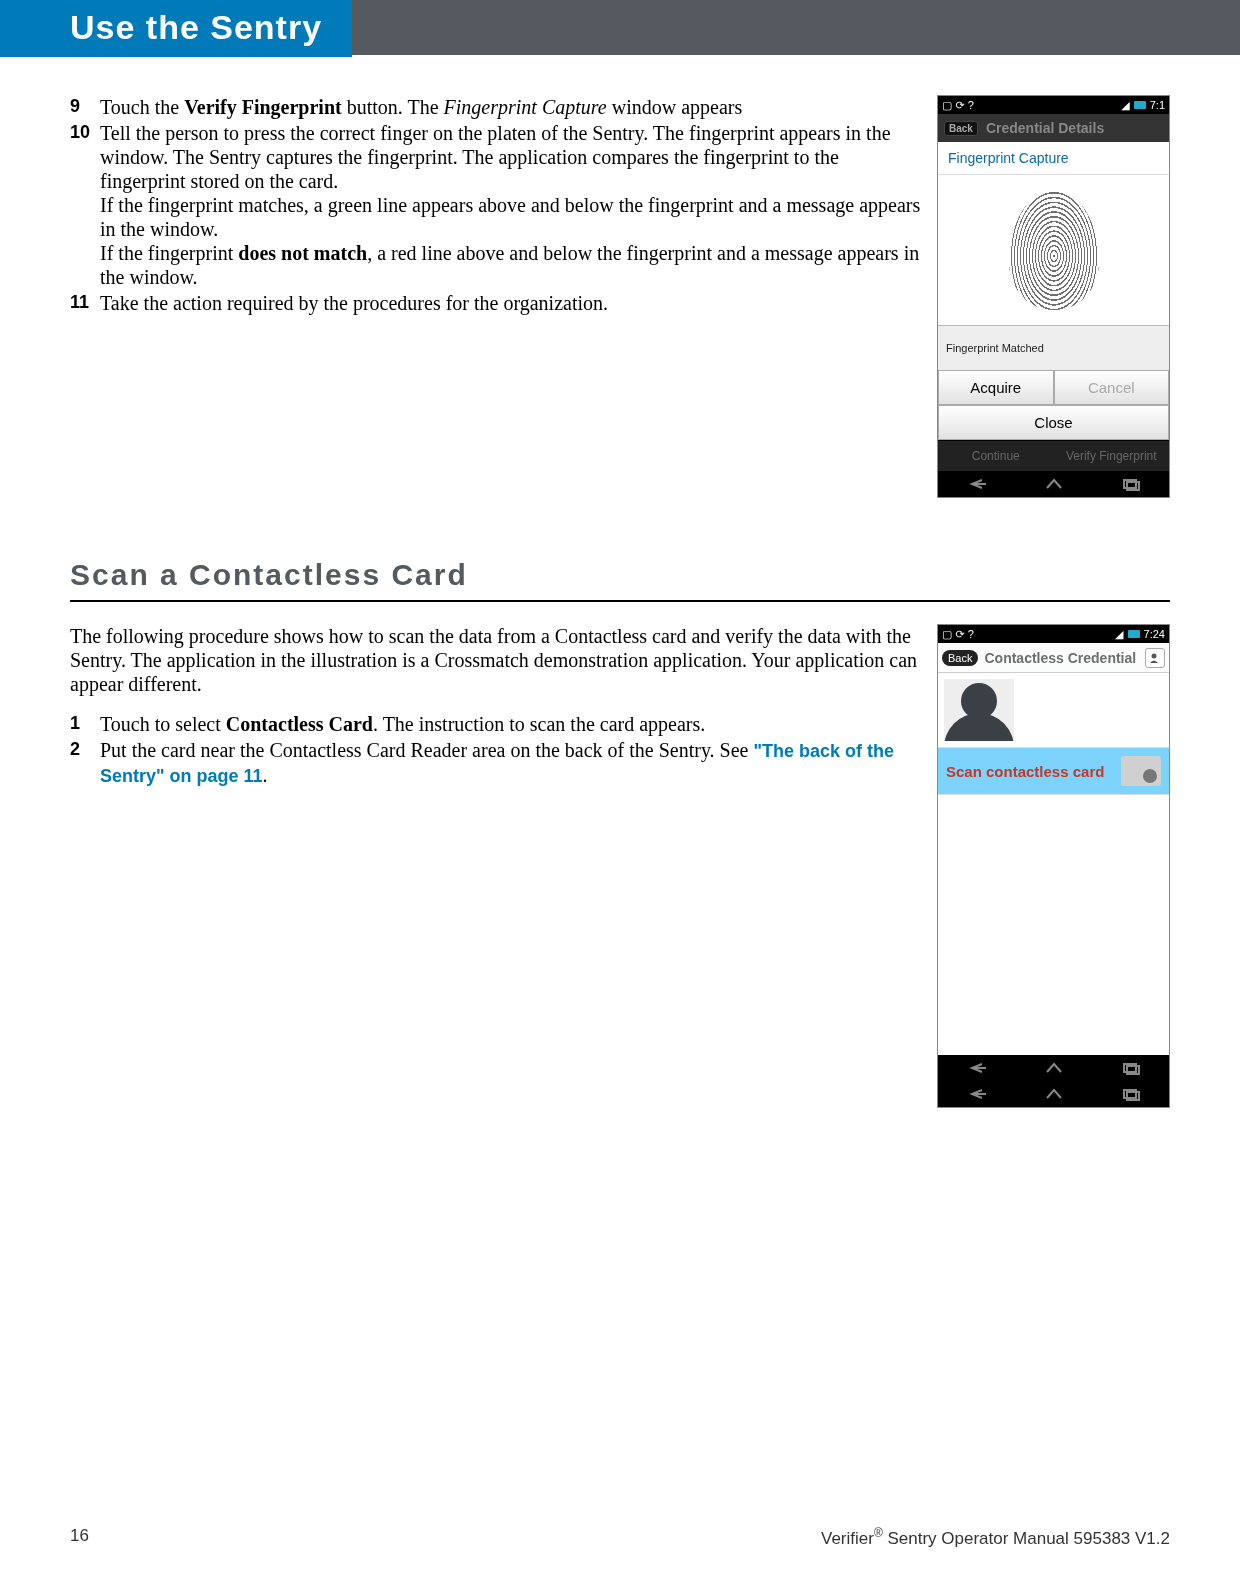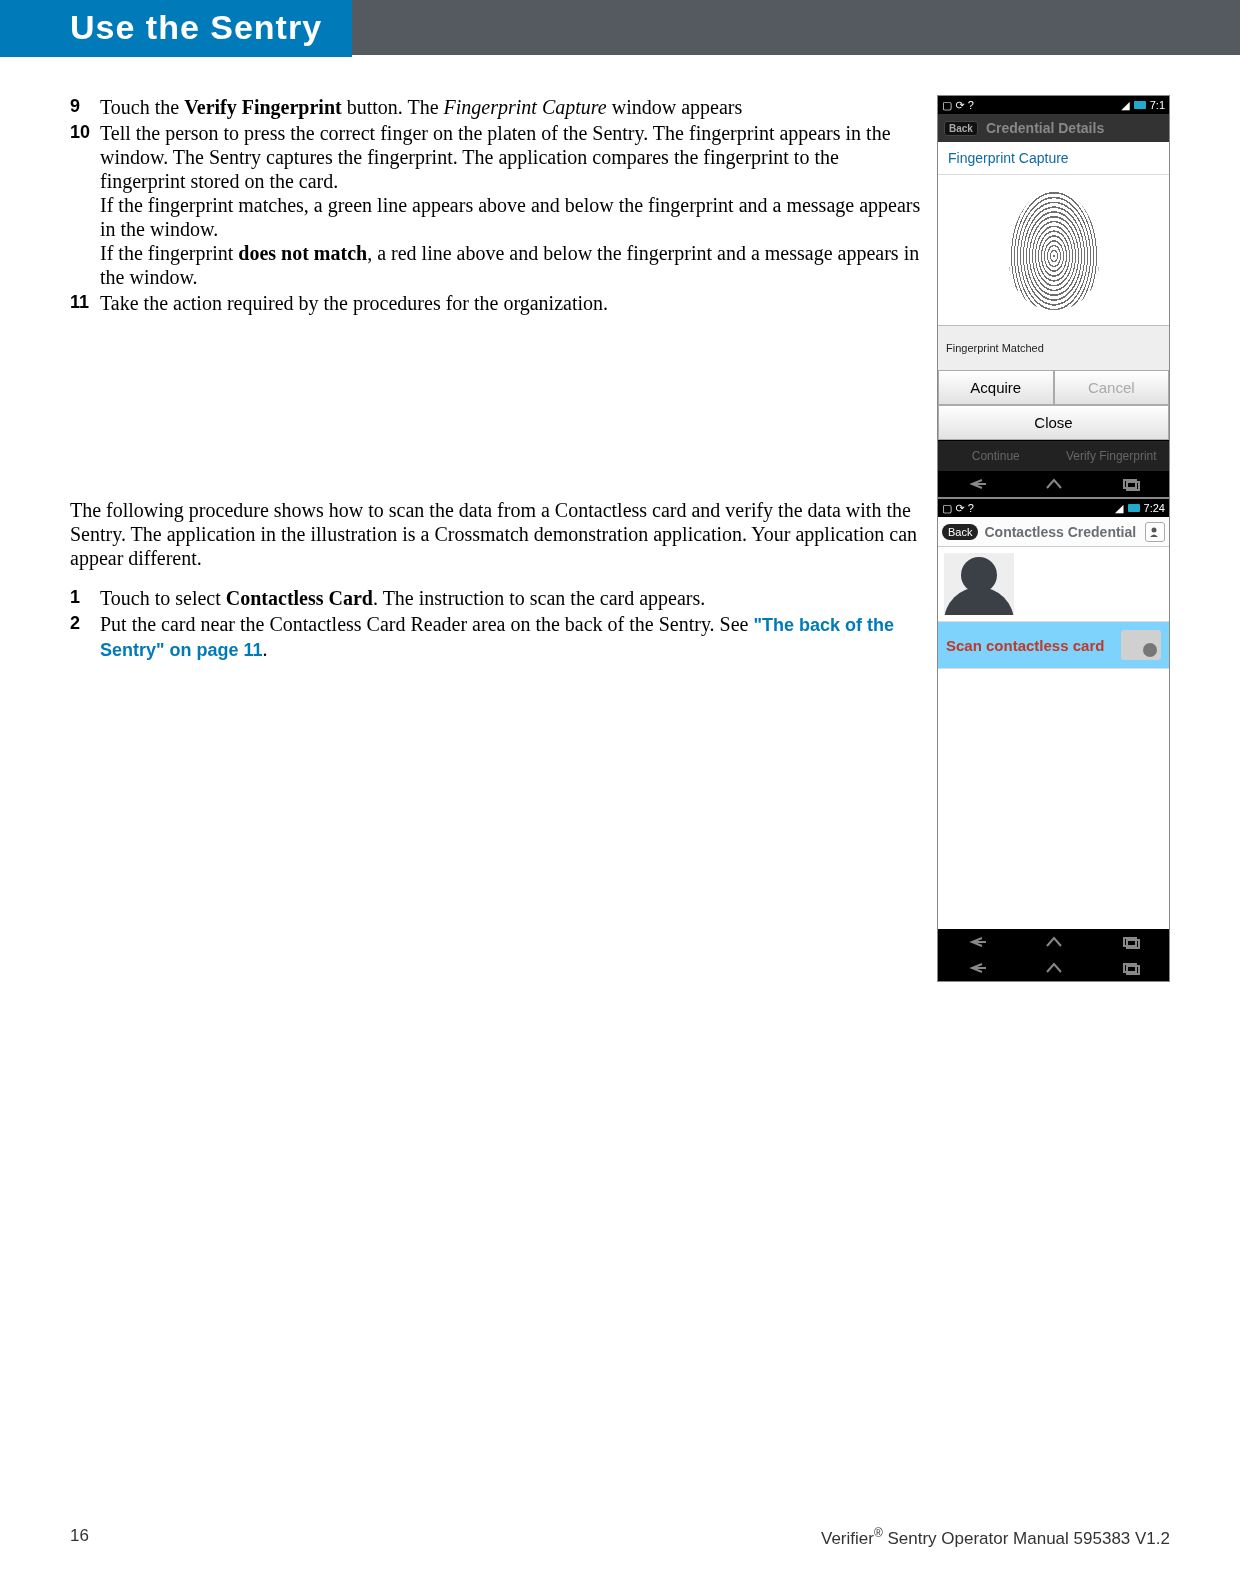--- a/index.html
+++ b/index.html
@@ -370,20 +370,21 @@
             </svg>
           <svg>
               <rect x="4" y="3" width="12" height="8"></rect>
               <rect x="7" y="5" width="12" height="8"></rect>
             </svg>
         </div>
       </div>
     </div>
   </div>
 
+  <h2 class="section">Scan a Contactless Card</h2>
 
   <div class="two-col">
     <div class="text-col">
       <p class="intro" id="intro-b"><span>The following procedure shows how to scan the data from a Contactless card and verify the data with the Sentry. The application in the illustration is a Crossmatch demonstration application. Your application can appear different.</span></p>
       <ol class="steps" id="steps-b">
           <li>
             <span class="num">1</span>
             <span class="body"><span>Touch to select </span><span class="b">Contactless Card</span><span>. The instruction to scan the card appears.</span></span>
           </li>
           <li>

